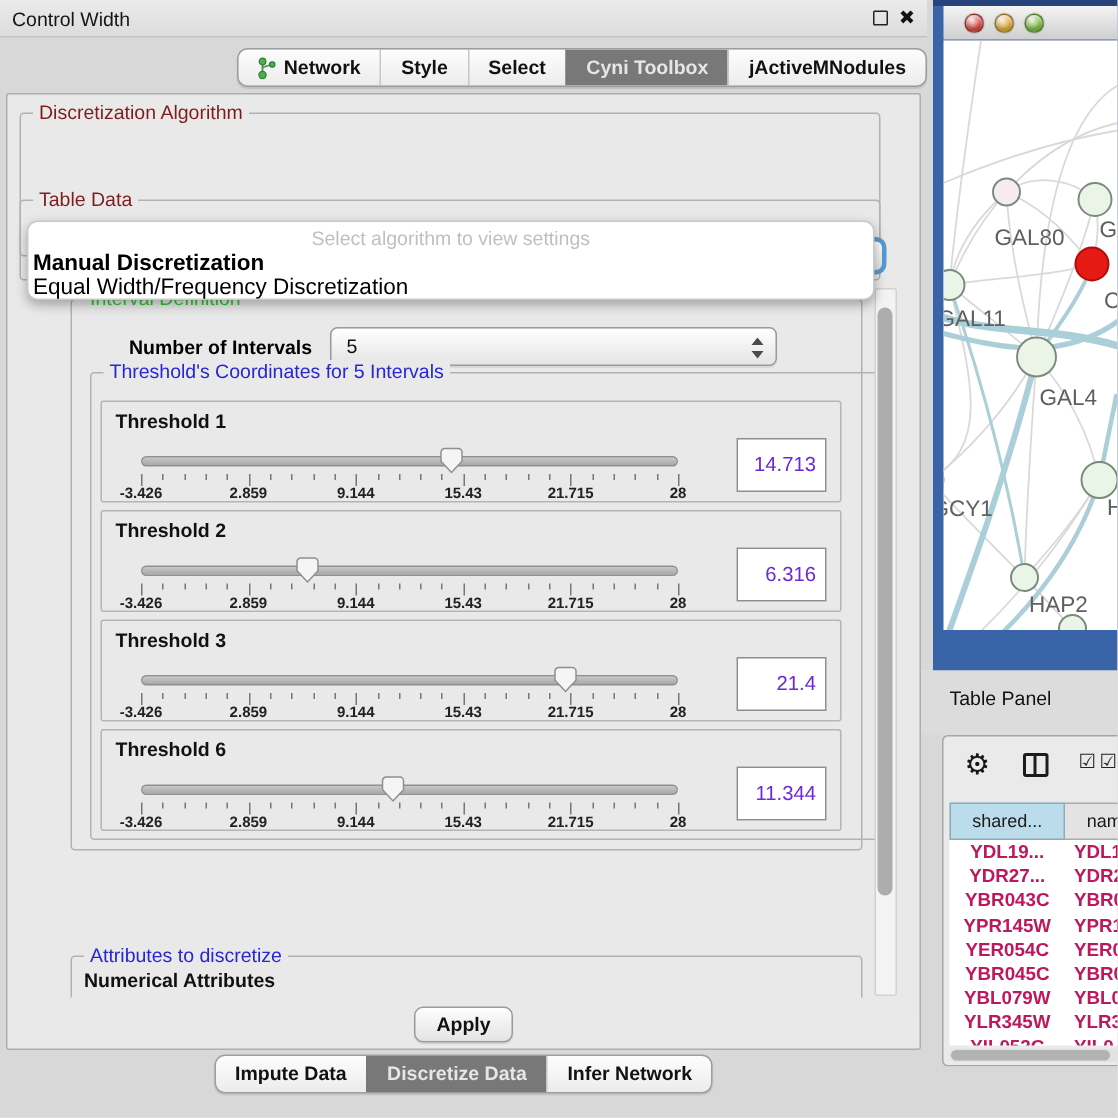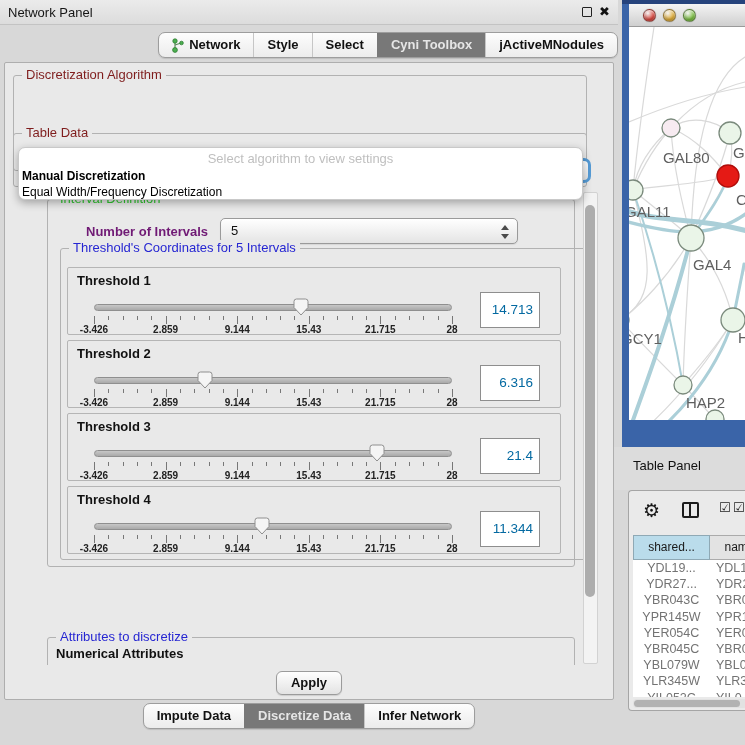--- a/index.html
+++ b/index.html
@@ -39,21 +39,21 @@
     box-shadow:0 1px 1px rgba(0,0,0,.08); }
   .combo .arrows { position:absolute; right:9px; top:5px; width:8px; height:16px; }
   .combo .arrows i { position:absolute; left:1px; width:0; height:0; border-left:4px solid transparent; border-right:4px solid transparent; }
   .combo .arrows .up { top:1px; border-bottom:5px solid #4a4a4a; }
   .combo .arrows .dn { bottom:1px; border-top:5px solid #4a4a4a; }
 
   
   .alg-popup { position:absolute; left:13px; top:84px; width:565px; height:53px; background:#ffffff;
     border:1px solid #c9c9c9; border-radius:7px; box-shadow:0 3px 8px rgba(0,0,0,.3); z-index:50; padding-top:3px; }
   .alg-hint { text-align:center; color:#bfbfbf; font-size:13px; height:17px; }
-  .alg-opt { font-size:12px; padding-left:3px; height:16px; line-height:16px; color:#000; }
+  .alg-opt { font-size:15px; padding-left:3px; height:16px; line-height:16px; color:#000; }
   .alg-opt.bold { font-weight:bold; }
   .combo-focus-ring { position:absolute; left:556px; top:95px; width:30px; height:25px; border:3px solid #569bd5;
     border-radius:7px; background:linear-gradient(#fff,#e2e2e2); z-index:10; }
 
   
   .v-scrollbar { position:absolute; background:#f3f3f3; border:1px solid #d2d2d2; border-radius:2px; }
   .v-scrollbar .thumb { position:absolute; left:1px; width:10px; background:#adadad; border-radius:6px; }
 
   
   .threshold-box { position:absolute; left:6px; width:494px; height:68px; border:1px solid #b5b5b5; border-radius:2px; background:#e9e9e9; }
@@ -61,22 +61,22 @@
   .sl-zone { position:absolute; left:26px; right:108px; top:30px; height:34px; }
   .sl-track { position:absolute; left:0; right:0; top:6px; height:7px; border:1px solid #8f8f8f; border-radius:4px;
     background:linear-gradient(#c7c7c7,#a9a9a9); }
   .sl-thumb { position:absolute; top:0px; width:16px; height:18px; }
   .sl-ticks { position:absolute; left:0; right:0; top:17px; height:9px; }
   .sl-ticks i { position:absolute; top:1px; width:1px; background:#777; }
   .sl-ticks i.minor { height:4px; }
   .sl-ticks i.major { height:8px; }
   .sl-scale { position:absolute; left:0; right:0; top:26px; height:12px; }
   .sl-scale span { position:absolute; transform:translateX(-50%); font-size:10px; font-weight:bold; color:#222; white-space:nowrap; }
-  .th-value { position:absolute; right:20px; top:24px; width:60px; height:36px; background:#fff; border:1px solid #8e8e8e;
-    font-size:13.5px; color:#0369a1; text-align:right; padding:9px 6px 0 0; }
+  .th-value { position:absolute; right:9px; top:24px; width:60px; height:36px; background:#fff; border:1px solid #8e8e8e;
+    font-size:13.5px; color:#6d28d9; text-align:right; padding:9px 6px 0 0; }
 
   
   .attr-header { position:absolute; left:8px; top:8px; font-size:13px; font-weight:bold; color:#111; }
 
   .apply-btn { position:absolute; left:50%; transform:translateX(-50%); top:608px; width:66px; height:24px;
     border:1px solid #9b9b9b; border-radius:6px; background:linear-gradient(#fefefe,#e3e3e3);
     font-size:13px; font-weight:600; color:#111; text-align:center; line-height:22px; box-shadow:0 1px 1px rgba(0,0,0,.12); }
 
   .bottom-tabbar { position:absolute; left:0; top:703px; width:618px; display:flex; justify-content:center; }
 
@@ -98,33 +98,33 @@
   .gear-glyph { position:absolute; left:14px; top:2px; font-size:19px; color:#161616; }
   .split-icon { position:absolute; left:53px; top:5px; width:17px; height:16px; border:2px solid #1c1c1c; border-radius:2px; }
   .split-icon::after { content:""; position:absolute; left:5px; top:0; width:2px; height:12px; background:#1c1c1c; }
   .check-glyph { position:absolute; top:3px; font-size:13px; color:#222; }
   .tb-head { position:absolute; left:4px; top:44px; height:25px; display:flex; }
   .tb-hcell { font-size:12px; text-align:center; line-height:23px; color:#1a1a1a; border:1px solid #9fae b5; }
   .tb-hcell.c1 { width:77px; background:#badceb; border:1px solid #8fa9b5; }
   .tb-hcell.c2 { width:60px; background:#e3e3e3; border:1px solid #ababab; border-left:none; }
   .tb-rows { position:absolute; left:4px; top:69px; width:137px; height:137px; overflow:hidden; background:#fff; }
   .tb-row { display:flex; height:16.2px; }
-  .tb-cell { font-size:12.5px; line-height:16px; color:#737373; white-space:nowrap; overflow:hidden; }
+  .tb-cell { font-size:12.5px; line-height:16px; color:#be185d; white-space:nowrap; overflow:hidden;font-weight:bold; }
   .tb-cell.c1 { width:77px; text-align:center; }
   .tb-cell.c2 { width:60px; text-align:left; padding-left:6px; }
   .tb-hsb { position:absolute; left:4px; top:208px; width:114px; height:9px; background:#e2e2e2; border-radius:4px; }
   .tb-hsb .thumb { position:absolute; left:1px; top:1px; width:106px; height:7px; background:#b2b2b2; border-radius:4px; }
 </style>
 </head>
 <body>
 
 <div id="left-panel">
 
   <div class="titlebar">
-    <span class="title">Network Panel</span>
+    <span class="title">Control Width</span>
     <span class="win-icons">
       <span class="float-icon"></span>
       <span class="close-icon">✖</span>
     </span>
   </div>
 
   <div class="tabbar">
     <div class="segmented" id="top-tabs">
         <div class="seg">
           <svg width="12" height="15" viewBox="0 0 12 15">
@@ -168,21 +168,21 @@
       </div>
     </div>
 
     <div class="combo-focus-ring"></div>
 
     <div style="position:absolute; left:8px; top:128px; width:572px; height:474px; overflow:hidden;">
 
       <div class="groupbox" style="left:34px; top:8px; width:528px; height:368px;">
         <span class="grouptitle gt-green">Interval Definition</span>
 
-        <span style="position:absolute; left:38px; top:24px; font-size:13px; font-weight:bold; color:#701a75;">Number of Intervals</span>
+        <span style="position:absolute; left:38px; top:24px; font-size:13px; font-weight:bold; color:#000000;">Number of Intervals</span>
         <div class="combo" style="left:172px; top:18px; width:298px;">
           <span>5</span>
           <span class="arrows">
               <i class="up"></i>
               <i class="dn"></i>
             </span>
         </div>
 
         <div class="groupbox" style="left:12px; top:48px; width:612px; height:312px;">
           <span class="grouptitle gt-blue">Threshold's Coordinates for 5 Intervals</span>
@@ -328,21 +328,21 @@
                     <span style="left: 40%;">9.144</span>
                     <span style="left: 60%;">15.43</span>
                     <span style="left: 80%;">21.715</span>
                     <span style="left: 100%;">28</span>
                   </div>
     </div>
     <div class="th-value sl-value">21.4</div>
   </div>
 
   <div class="threshold-box" style="top: 237px;">
-    <span class="th-label sl-label">Threshold 4</span>
+    <span class="th-label sl-label">Threshold 6</span>
     <div class="sl-zone">
       <div class="sl-track"></div>
       <div class="sl-thumb" style="left: calc(47% - 8px);">
         <svg width="16" height="18" viewBox="0 0 16 18">
           <path d="M3.5 1 h9 a2.5 2.5 0 0 1 2.5 2.5 v6 l-7 7.5 l-7 -7.5 v-6 a2.5 2.5 0 0 1 2.5 -2.5 z" fill="#f5f5f5" stroke="#8f8f8f" stroke-width="1"></path>
         </svg>
       </div>
       <div class="sl-ticks">
                     <i class="major" style="left: 0%;"></i>
                     <i class="minor" style="left: 4%;"></i>

